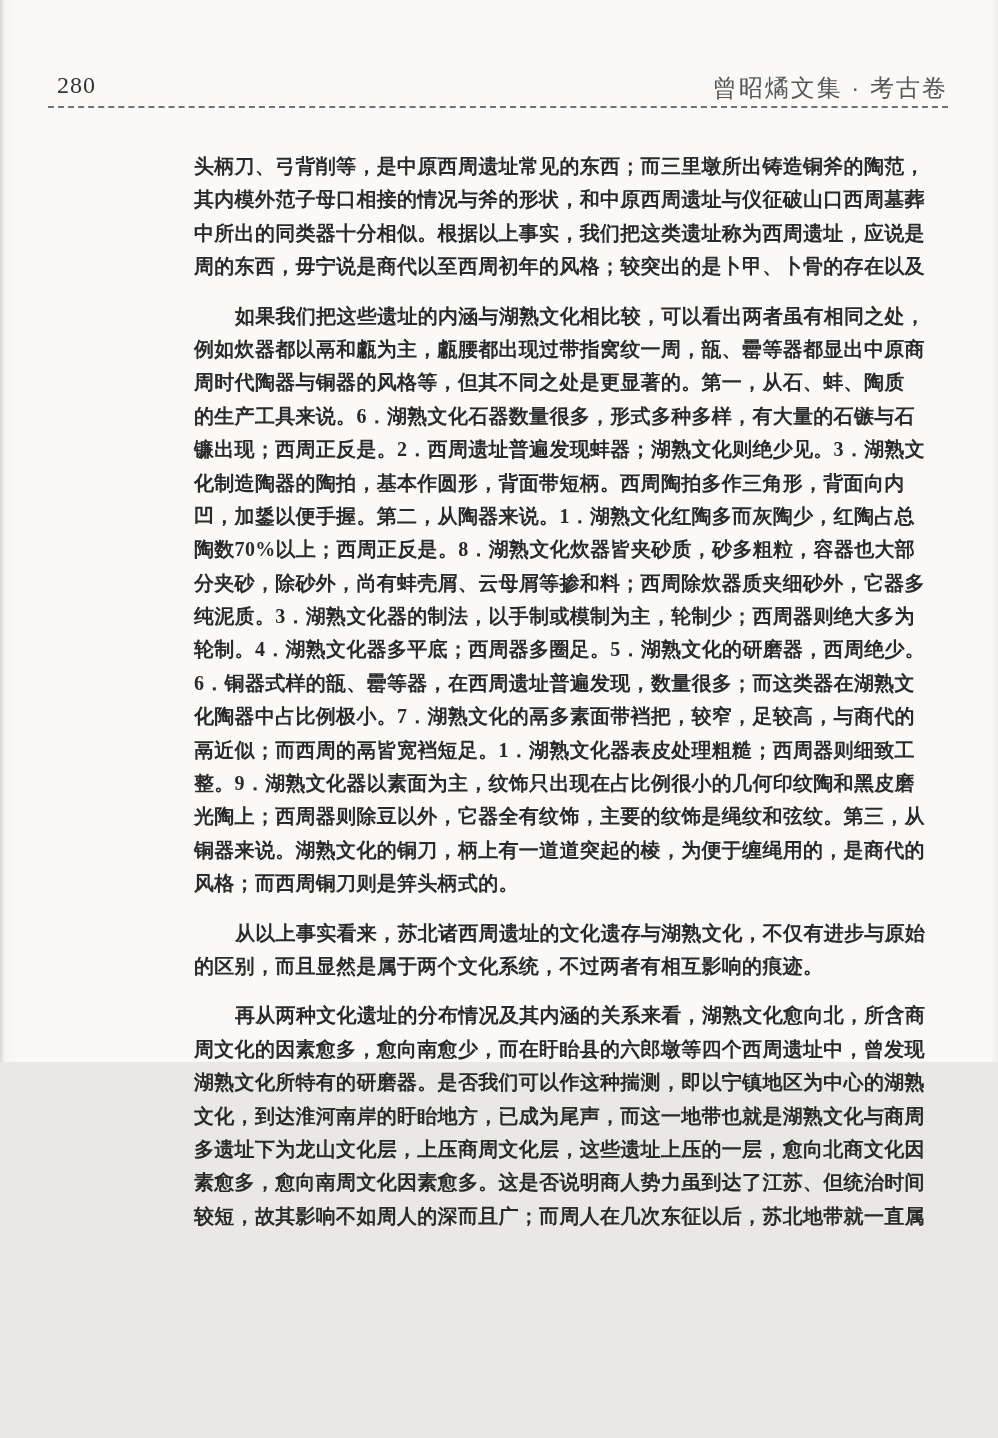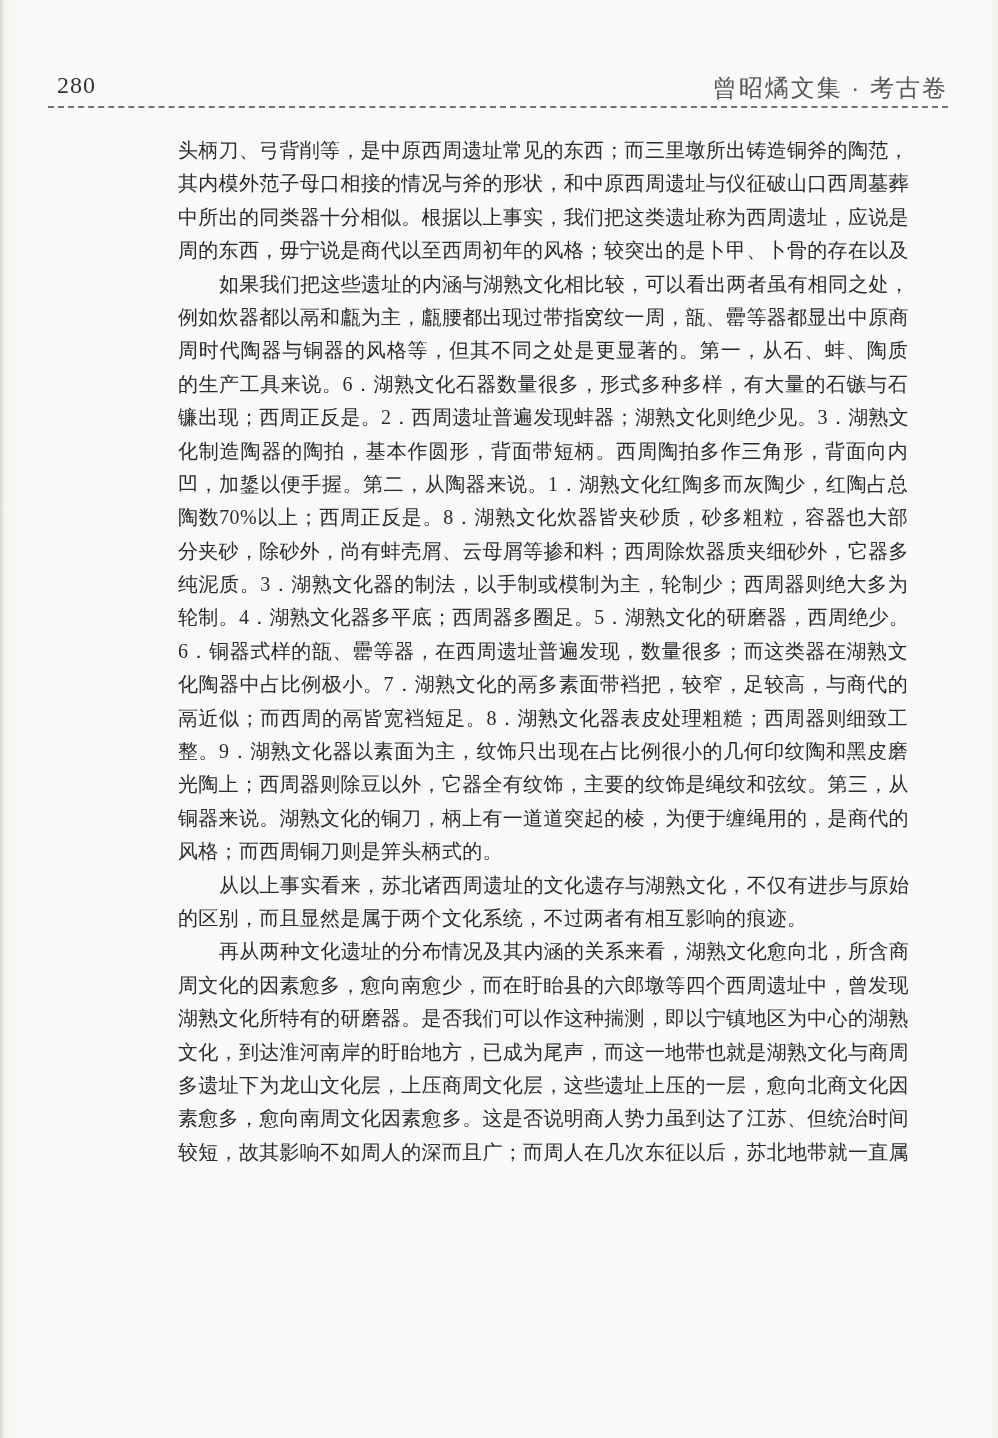--- a/index.html
+++ b/index.html
@@ -9,21 +9,21 @@
   body {
     width: 998px;
     height: 1438px;
     background: #e9e8e5;
     font-family: "Liberation Serif", "DejaVu Serif", serif;
     overflow: hidden;
   }
   .page {
     position: relative;
     width: 998px;
-    height: 1438px;
+    height: 1062px;
     background: linear-gradient(to right, #d9d7d3 0px, #f6f5f2 5px, #faf9f7 20px),
                 #faf9f7;
     color: #262626;
   }
   .page::after {
     
     content: "";
     position: absolute;
     top: 0; right: 0; bottom: 0;
     width: 8px;
@@ -66,21 +66,22 @@
     border-top: 2px dashed #5a5a5a;
     opacity: 0.85;
   }
   .text-block {
     position: absolute;
     left: 178px;
     top: 134px;
     width: 730px;
   }
   .para {
-    margin: 0;
+    margin: 16px;
+    font-weight: bold;
   }
   .line {
     height: 33.4px;
     line-height: 33.4px;
     font-size: 20px;
     white-space: nowrap;
     text-align: justify;
     text-align-last: justify;
     color: #2a2a2a;
     letter-spacing: 0.3px;
@@ -115,21 +116,21 @@
         <div class="line">的生产工具来说。6．湖熟文化石器数量很多，形式多种多样，有大量的石镞与石</div>
         <div class="line">镰出现；西周正反是。2．西周遗址普遍发现蚌器；湖熟文化则绝少见。3．湖熟文</div>
         <div class="line">化制造陶器的陶拍，基本作圆形，背面带短柄。西周陶拍多作三角形，背面向内</div>
         <div class="line">凹，加鋬以便手握。第二，从陶器来说。1．湖熟文化红陶多而灰陶少，红陶占总</div>
         <div class="line">陶数70%以上；西周正反是。8．湖熟文化炊器皆夹砂质，砂多粗粒，容器也大部</div>
         <div class="line">分夹砂，除砂外，尚有蚌壳屑、云母屑等掺和料；西周除炊器质夹细砂外，它器多</div>
         <div class="line">纯泥质。3．湖熟文化器的制法，以手制或模制为主，轮制少；西周器则绝大多为</div>
         <div class="line">轮制。4．湖熟文化器多平底；西周器多圈足。5．湖熟文化的研磨器，西周绝少。</div>
         <div class="line">6．铜器式样的瓿、罍等器，在西周遗址普遍发现，数量很多；而这类器在湖熟文</div>
         <div class="line">化陶器中占比例极小。7．湖熟文化的鬲多素面带裆把，较窄，足较高，与商代的</div>
-        <div class="line">鬲近似；而西周的鬲皆宽裆短足。8．湖熟文化器表皮处理粗糙；西周器则细致工</div>
+        <div class="line">鬲近似；而西周的鬲皆宽裆短足。1．湖熟文化器表皮处理粗糙；西周器则细致工</div>
         <div class="line">整。9．湖熟文化器以素面为主，纹饰只出现在占比例很小的几何印纹陶和黑皮磨</div>
         <div class="line">光陶上；西周器则除豆以外，它器全有纹饰，主要的纹饰是绳纹和弦纹。第三，从</div>
         <div class="line">铜器来说。湖熟文化的铜刀，柄上有一道道突起的棱，为便于缠绳用的，是商代的</div>
         <div class="line para-end">风格；而西周铜刀则是笄头柄式的。</div>
       </div>
       <div class="para">
         <div class="line indent">从以上事实看来，苏北诸西周遗址的文化遗存与湖熟文化，不仅有进步与原始</div>
         <div class="line para-end">的区别，而且显然是属于两个文化系统，不过两者有相互影响的痕迹。</div>
       </div>
       <div class="para">

